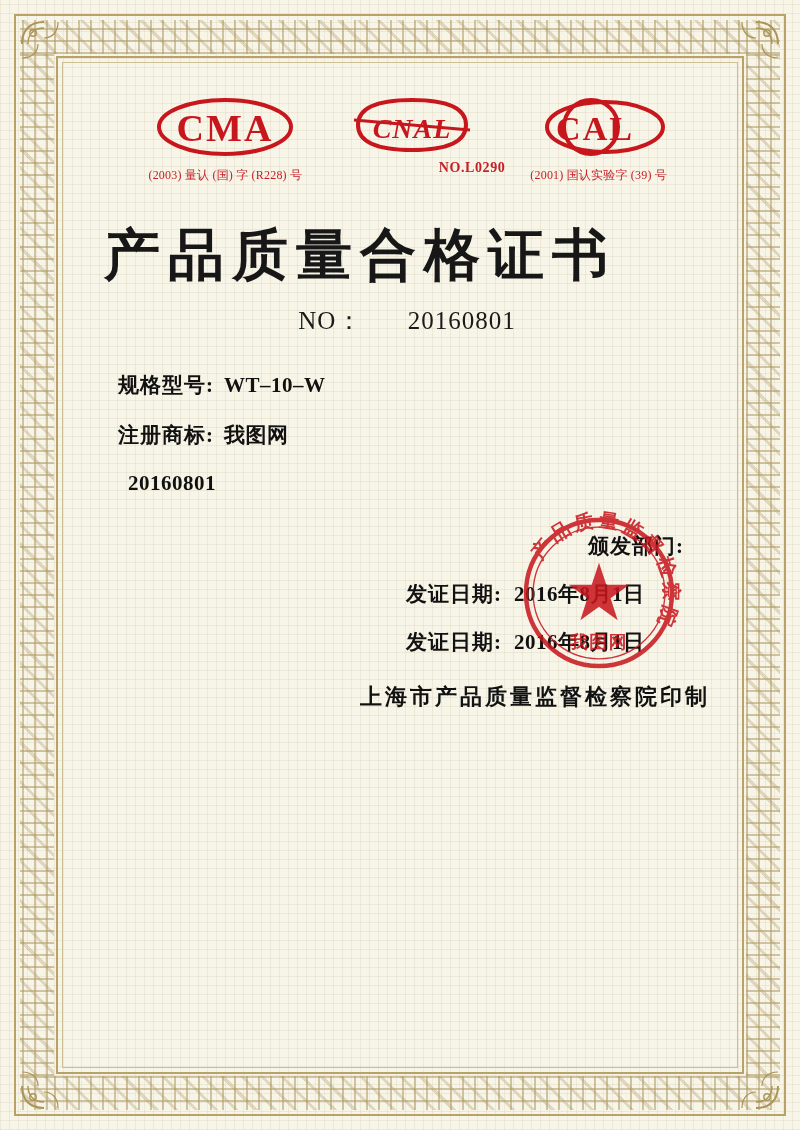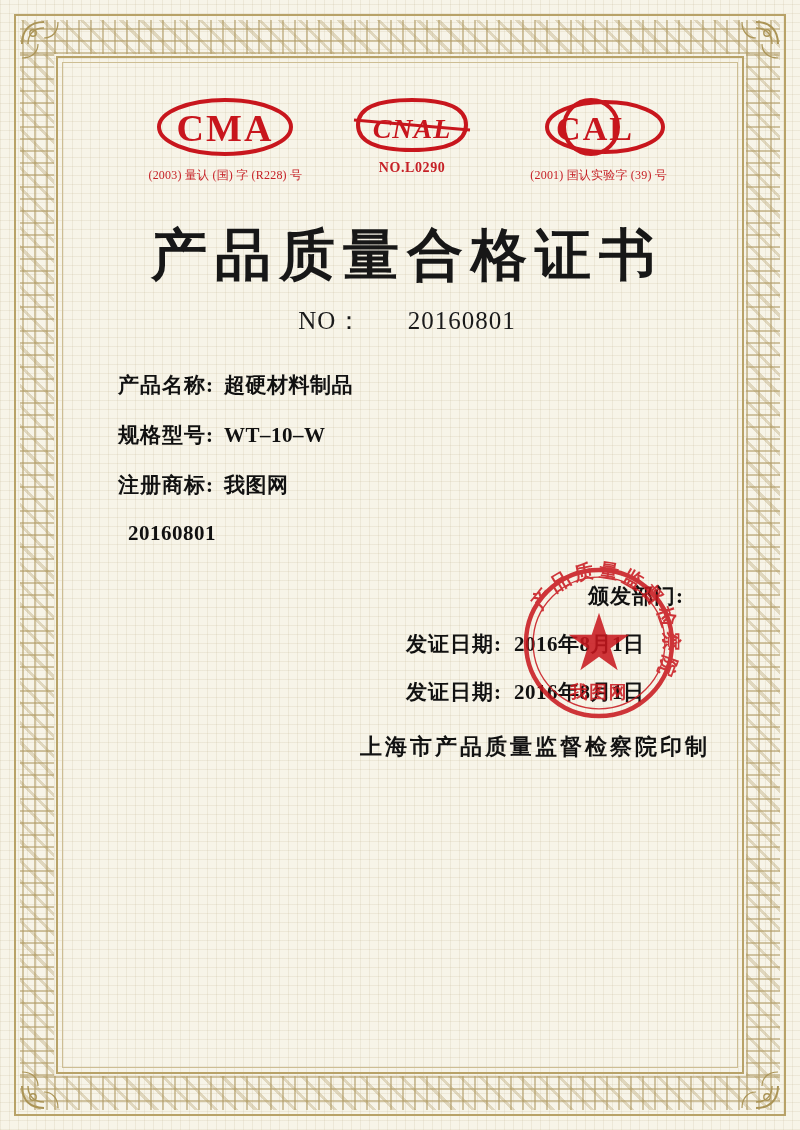--- a/index.html
+++ b/index.html
@@ -104,25 +104,26 @@
     margin-top: 5px;
     letter-spacing: .2px;
     white-space: nowrap;
   }
   .cnal-caption {
     font-size: 14px;
     color: #c62026;
     font-weight: bold;
     margin-top: 2px;
     letter-spacing: .6px;
+    text-align: right;
   }
 
   
   .title {
-    text-align: center;
+    text-align: left;
     margin-top: 34px;
     font-size: 56px;
     font-weight: bold;
     letter-spacing: 8px;
     color: #171717;
     font-family: "Liberation Serif", serif;
   }
   .no-line {
     text-align: center;
     margin-top: 10px;
@@ -296,24 +297,20 @@
     <div class="title">产品质量合格证书</div>
 
     <div class="no-line">
       <span class="no-label">NO：</span>
       <span>20160801</span>
     </div>
 
 
     <div class="fields">
       <div class="field-row">
-        <span class="field-label">产品名称:</span>
-        <span class="field-value">超硬材料制品</span>
-      </div>
-      <div class="field-row">
         <span class="field-label">规格型号:</span>
         <span class="field-value">WT–10–W</span>
       </div>
       <div class="field-row">
         <span class="field-label">注册商标:</span>
         <span class="field-value">我图网</span>
       </div>
       <div class="field-row">
         <span class="field-value">20160801</span>
       </div>

